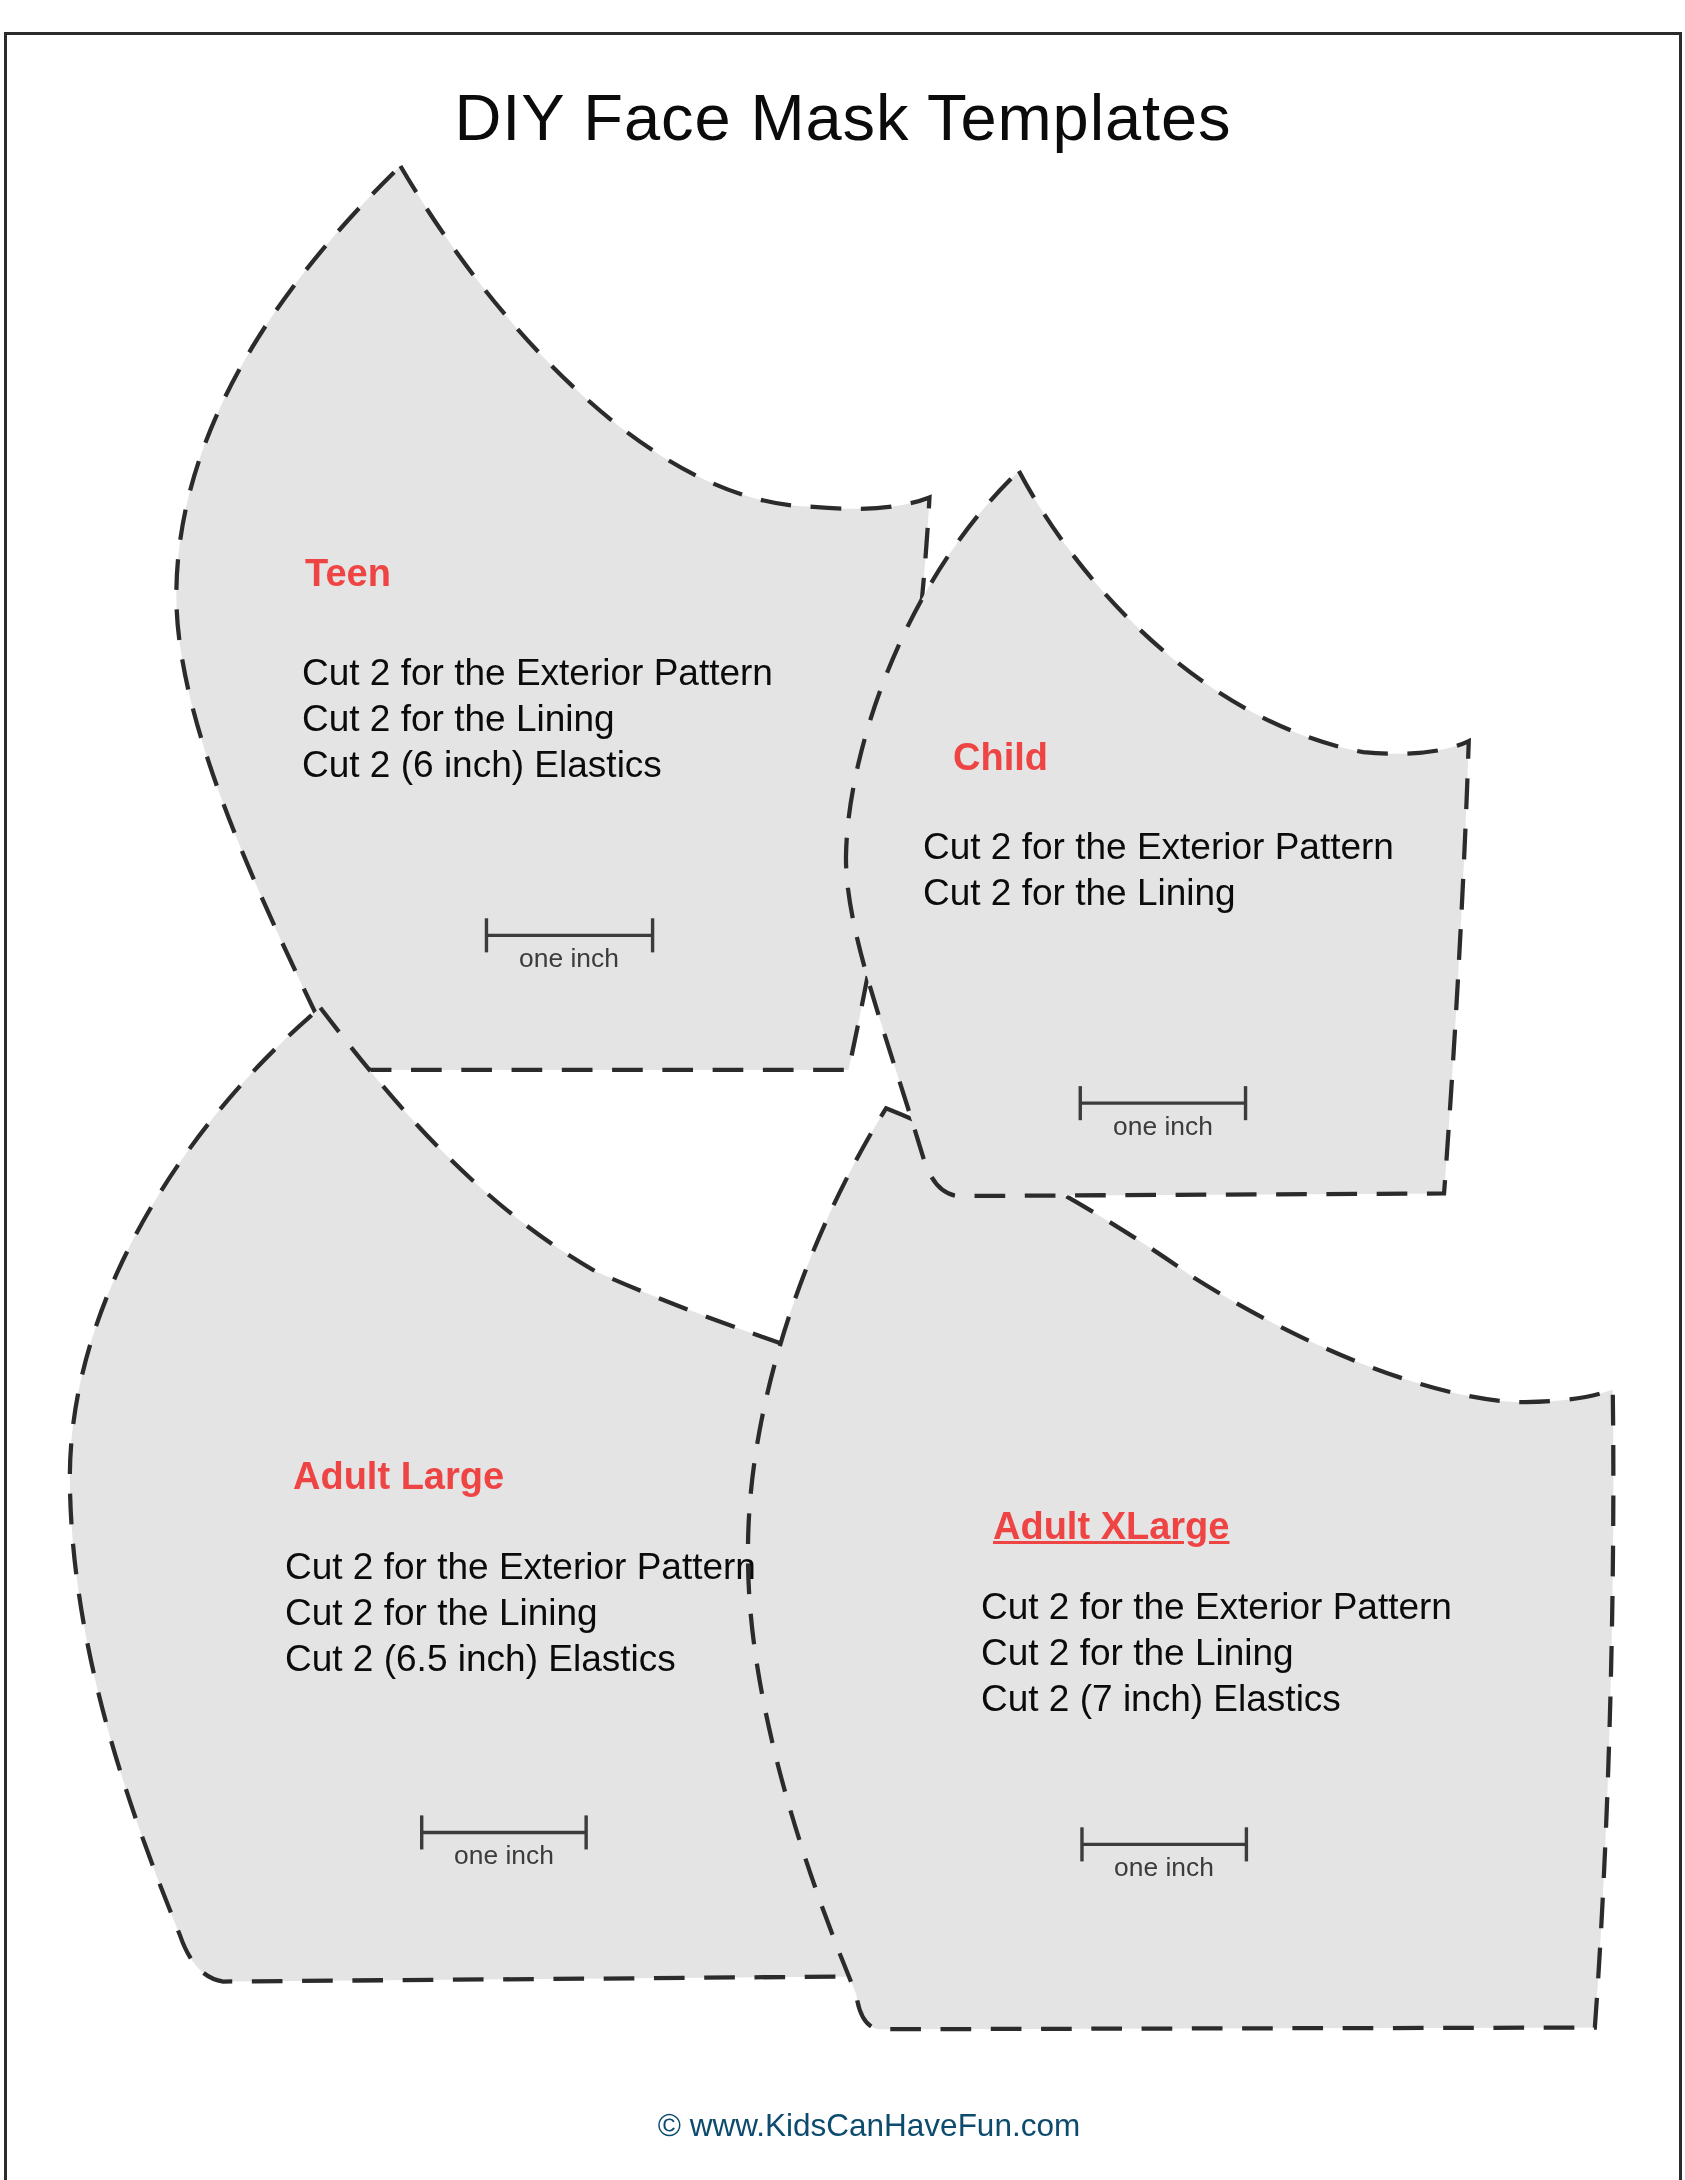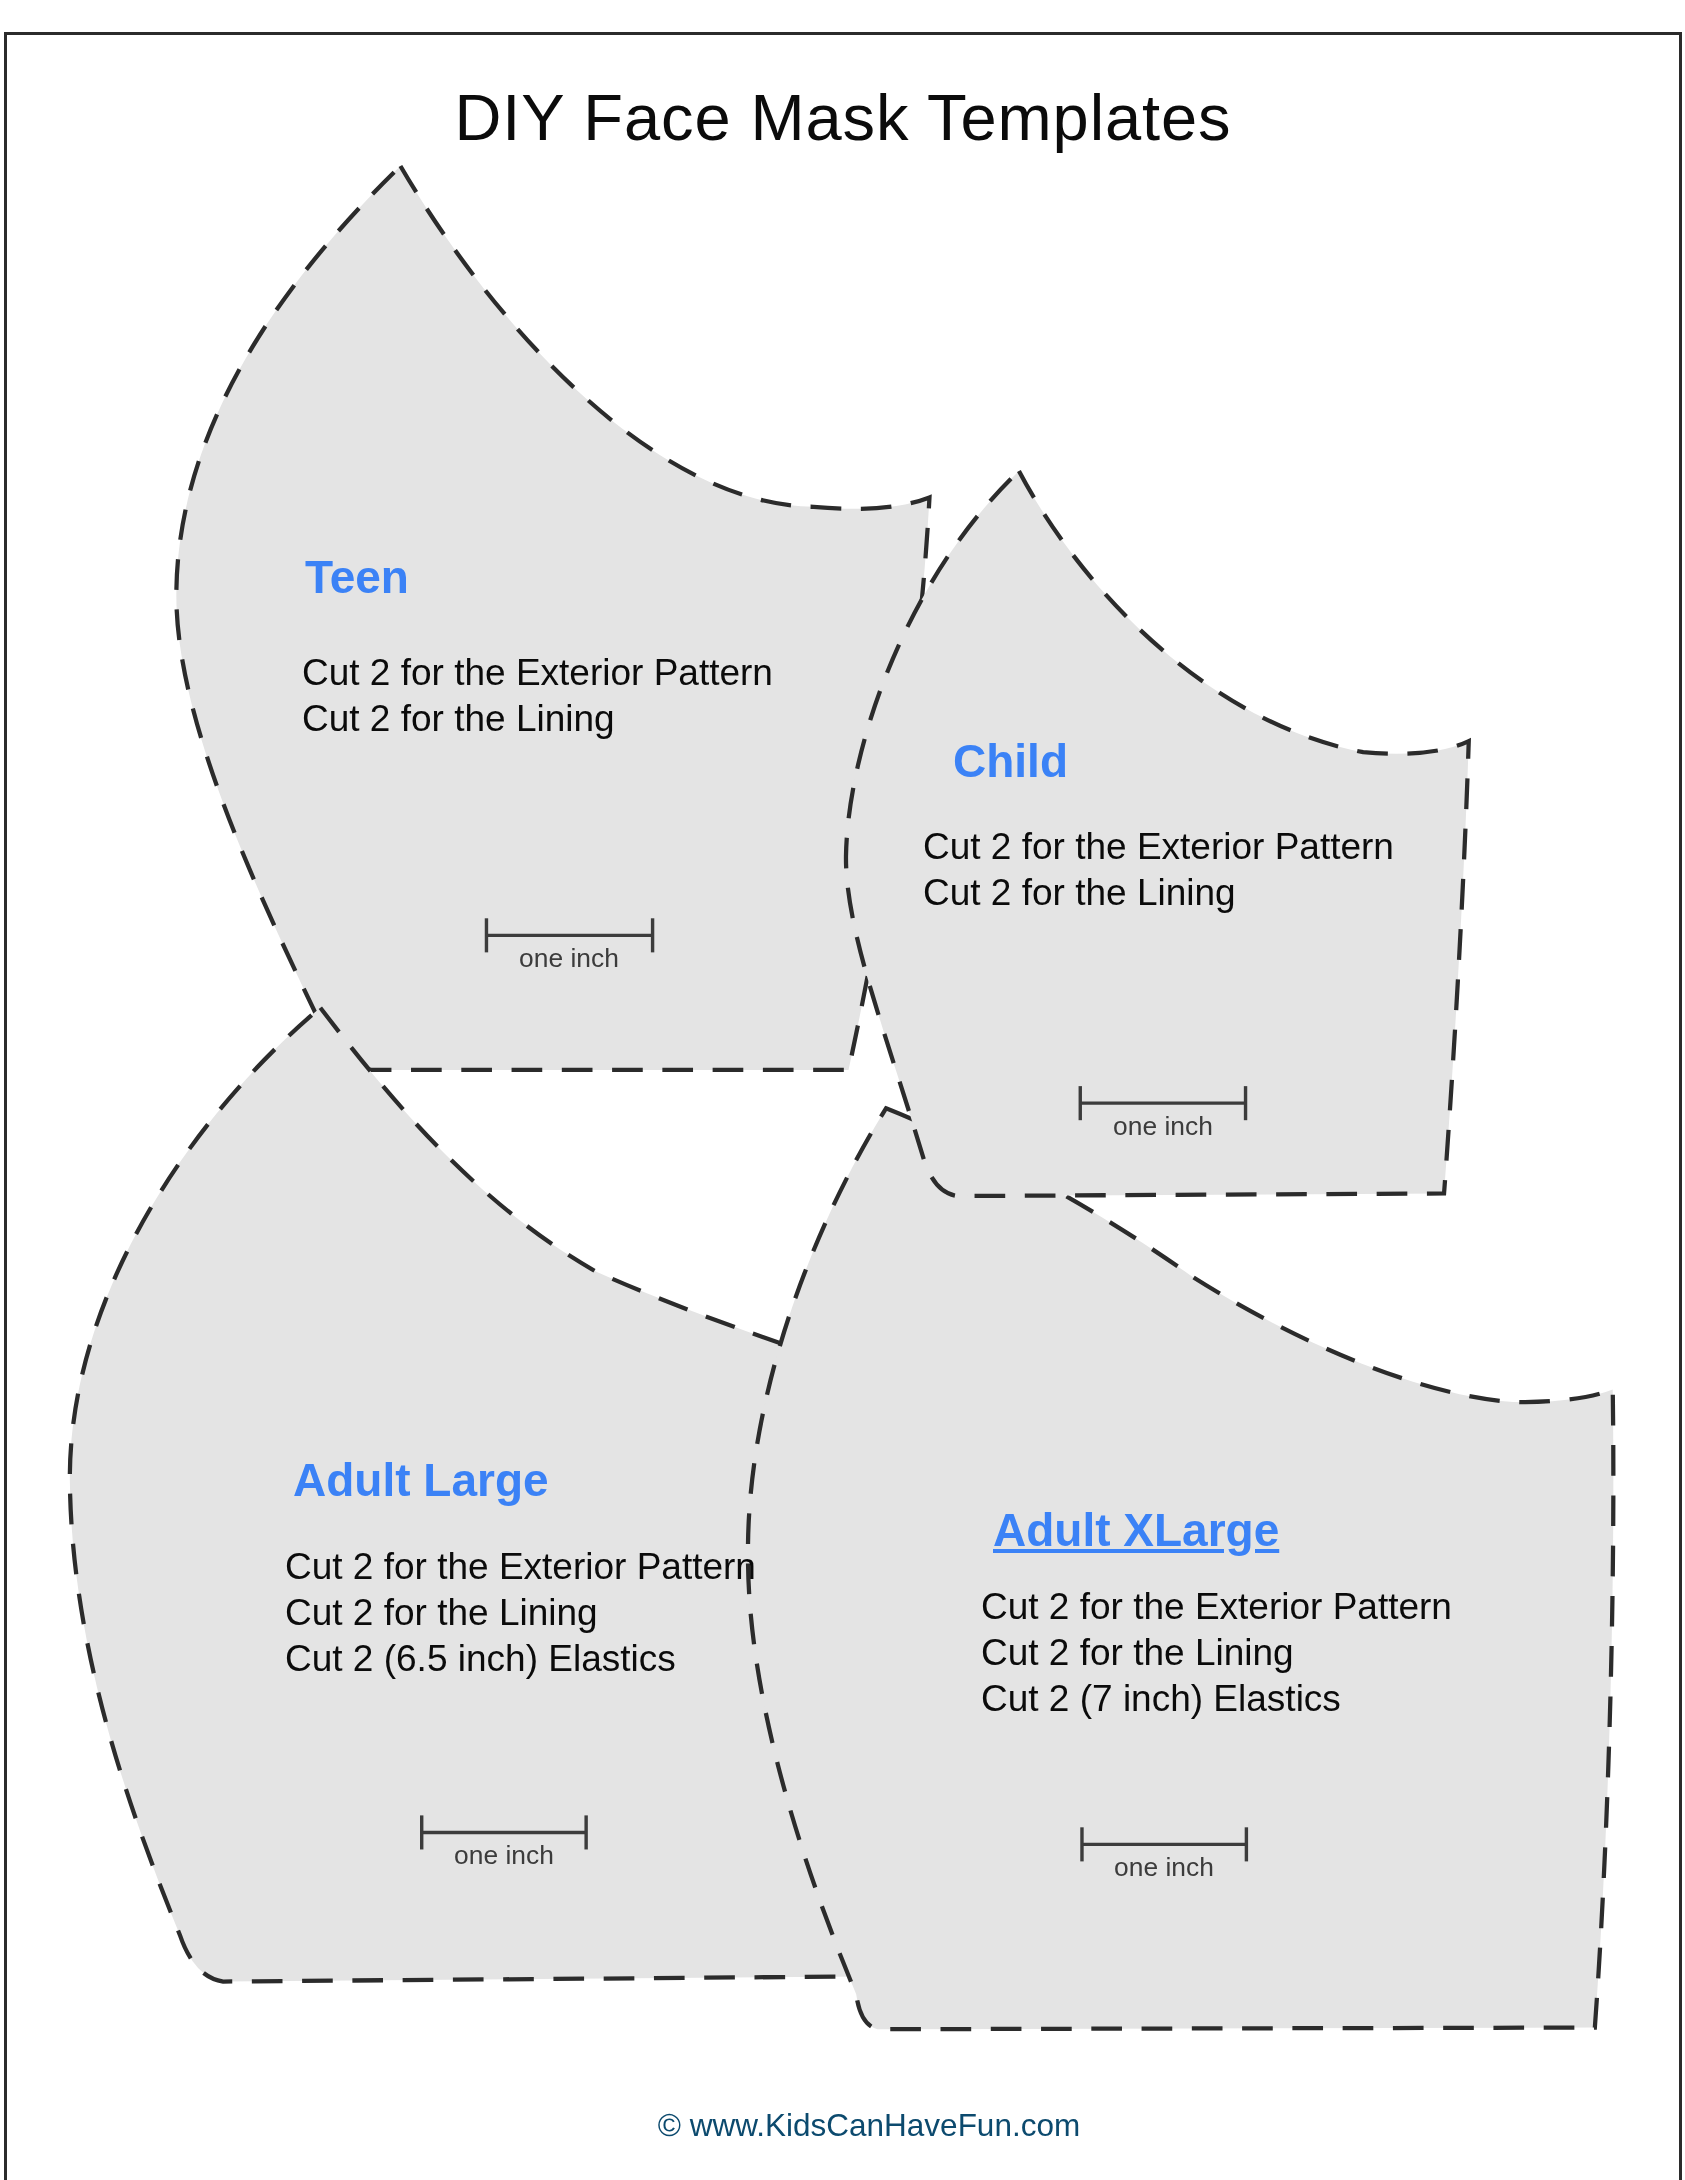--- a/index.html
+++ b/index.html
@@ -19,21 +19,21 @@
   .page-title{
     position:absolute;left:0;top:52px;width:100%;
     text-align:center;
     font-size:65px;font-weight:400;color:#0b0b0b;
     letter-spacing:0.9px;
     margin:0;
   }
   #shapes{position:absolute;left:0;top:0;width:1686px;height:2181px;}
   .tpl-heading{
     position:absolute;
-    font-size:46px;font-weight:700;color:#3b82f6;
+    font-size:38px;font-weight:700;color:#ef4444;
     line-height:1.0;white-space:nowrap;
   }
   .tpl-lines{
     position:absolute;
     font-size:37px;font-weight:400;color:#0b0b0b;
     line-height:46px;white-space:nowrap;
   }
   .marker-text{
     position:absolute;
     font-size:26.4px;color:#3c3c3c;
@@ -79,20 +79,21 @@
         <line x1="1268" y1="1242" x2="1268" y2="1282" stroke="#3c3c3c" stroke-width="4"></line>
         <line x1="1462" y1="1242" x2="1462" y2="1282" stroke="#3c3c3c" stroke-width="4"></line>
       </g>
     </svg>
 
   <div id="labels">
       <div class="tpl-heading" style="left: 305px; top: 526px;">Teen</div>
       <div class="tpl-lines" style="left: 302px; top: 622px;">
         <div>Cut 2 for the Exterior Pattern</div>
         <div>Cut 2 for the Lining</div>
+        <div>Cut 2 (6 inch) Elastics</div>
       </div>
       <div class="marker-text" style="left: 569px; top: 915px;">one inch</div>
       <div class="tpl-heading" style="left: 293px; top: 1429px;">Adult Large</div>
       <div class="tpl-lines" style="left: 285px; top: 1516px;">
         <div>Cut 2 for the Exterior Pattern</div>
         <div>Cut 2 for the Lining</div>
         <div>Cut 2 (6.5 inch) Elastics</div>
       </div>
       <div class="marker-text" style="left: 504px; top: 1812px;">one inch</div>
       <div class="tpl-heading" style="left: 993px; top: 1479px; text-decoration: underline;">Adult XLarge</div>

